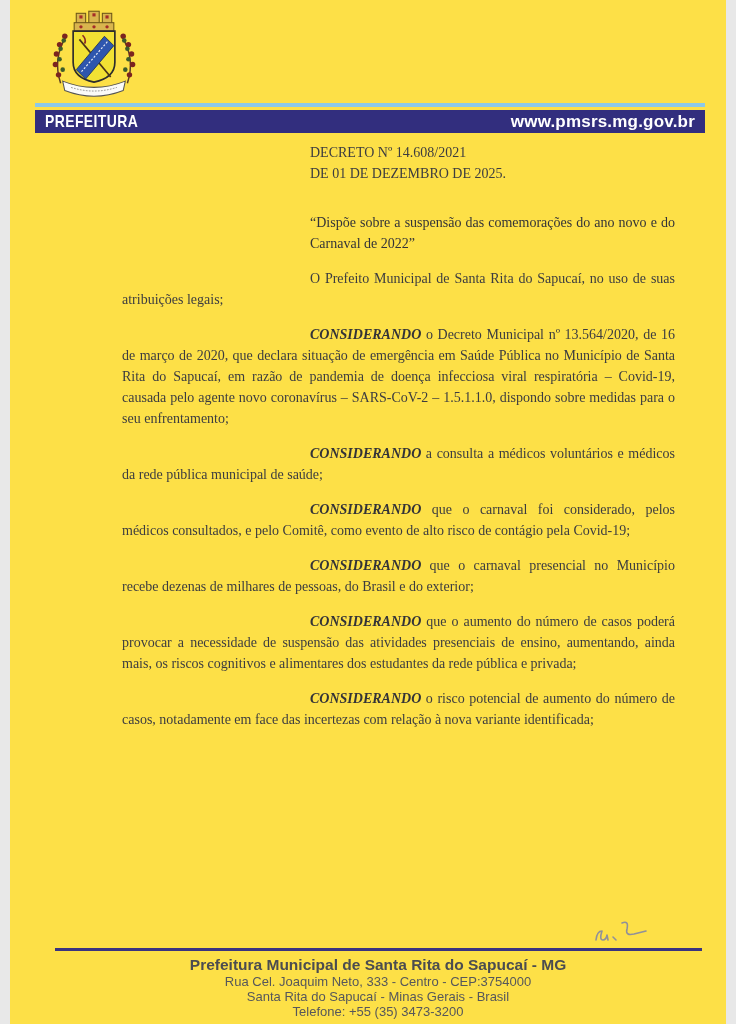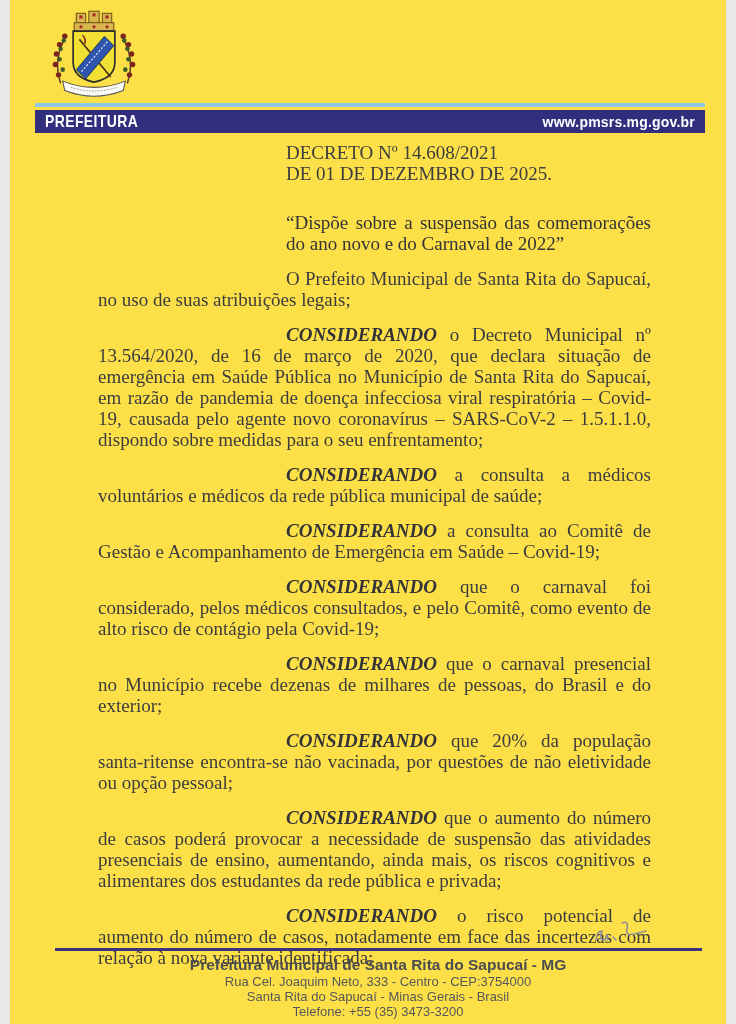--- a/index.html
+++ b/index.html
@@ -20,26 +20,26 @@
     display:flex;align-items:center;justify-content:space-between;
     padding:0 10px;box-sizing:border-box;
   }
   .brand{
     color:#fff;font-family:"Liberation Sans",sans-serif;
     font-weight:bold;font-size:17px;letter-spacing:0.5px;
     transform:scaleX(0.82);transform-origin:left center;
   }
   .site{
     color:#fff;font-family:"Liberation Sans",sans-serif;
-    font-weight:bold;font-size:14px;letter-spacing:0.2px;
+    font-weight:bold;font-size:17px;letter-spacing:0.2px;
   }
   
   .doc{
-    position:absolute;left:88px;top:142px;width:553px;
-    font-size:19px;line-height:21px;
+    position:absolute;left:112px;top:142px;width:553px;
+    font-size:14px;line-height:21px;
   }
   .title{margin:0 0 28px 188px;}
   .title div{white-space:nowrap;}
   .summary{
     margin:0 0 14px 188px;
     font-weight:normal;color:#333338;
     text-align:justify;
   }
   .para{
     margin:0 0 14px 0;
@@ -130,24 +130,22 @@
       <div>DECRETO Nº 14.608/2021</div>
       <div>DE 01 DE DEZEMBRO DE 2025.</div>
     </div>
 
     <p class="summary">“Dispõe sobre a suspensão das comemorações do ano novo e do Carnaval de 2022”</p>
 
     <p class="para">O Prefeito Municipal de Santa Rita do Sapucaí, no uso de suas atribuições legais;</p>
 
     <p class="para"><strong>CONSIDERANDO</strong><span> o Decreto Municipal nº 13.564/2020, de 16 de março de 2020, que declara situação de emergência em Saúde Pública no Município de Santa Rita do Sapucaí, em razão de pandemia de doença infecciosa viral respiratória – Covid-19, causada pelo agente novo coronavírus – SARS-CoV-2 – 1.5.1.1.0, dispondo sobre medidas para o seu enfrentamento;</span></p>
     <p class="para"><strong>CONSIDERANDO</strong><span> a consulta a médicos voluntários e médicos da rede pública municipal de saúde;</span></p>
-    <p class="para"><strong>CONSIDERANDO</strong><span> a consulta ao Comitê de Gestão e Acompanhamento de Emergência em Saúde – Covid-19;</span></p>
     <p class="para"><strong>CONSIDERANDO</strong><span> que o carnaval foi considerado, pelos médicos consultados, e pelo Comitê, como evento de alto risco de contágio pela Covid-19;</span></p>
     <p class="para"><strong>CONSIDERANDO</strong><span> que o carnaval presencial no Município recebe dezenas de milhares de pessoas, do Brasil e do exterior;</span></p>
-    <p class="para"><strong>CONSIDERANDO</strong><span> que 20% da população santa-ritense encontra-se não vacinada, por questões de não eletividade ou opção pessoal;</span></p>
     <p class="para"><strong>CONSIDERANDO</strong><span> que o aumento do número de casos poderá provocar a necessidade de suspensão das atividades presenciais de ensino, aumentando, ainda mais, os riscos cognitivos e alimentares dos estudantes da rede pública e privada;</span></p>
     <p class="para"><strong>CONSIDERANDO</strong><span> o risco potencial de aumento do número de casos, notadamente em face das incertezas com relação à nova variante identificada;</span></p>
   </div>
 
   <div class="rubric">
     <svg viewBox="0 0 72 42" width="72" height="42" aria-hidden="true">
       <path d="M10,30 q1,-9 6,-9 q-3,9 1,9 q3,0 4,-5 l1,5 m5,-3 l3,3 m6,-17 q7,-3 5,6 q-2,7 7,5 l12,-3" fill="none" stroke="#90909a" stroke-width="1.6" stroke-linecap="round" stroke-linejoin="round"></path>
     </svg>
   </div>
 

